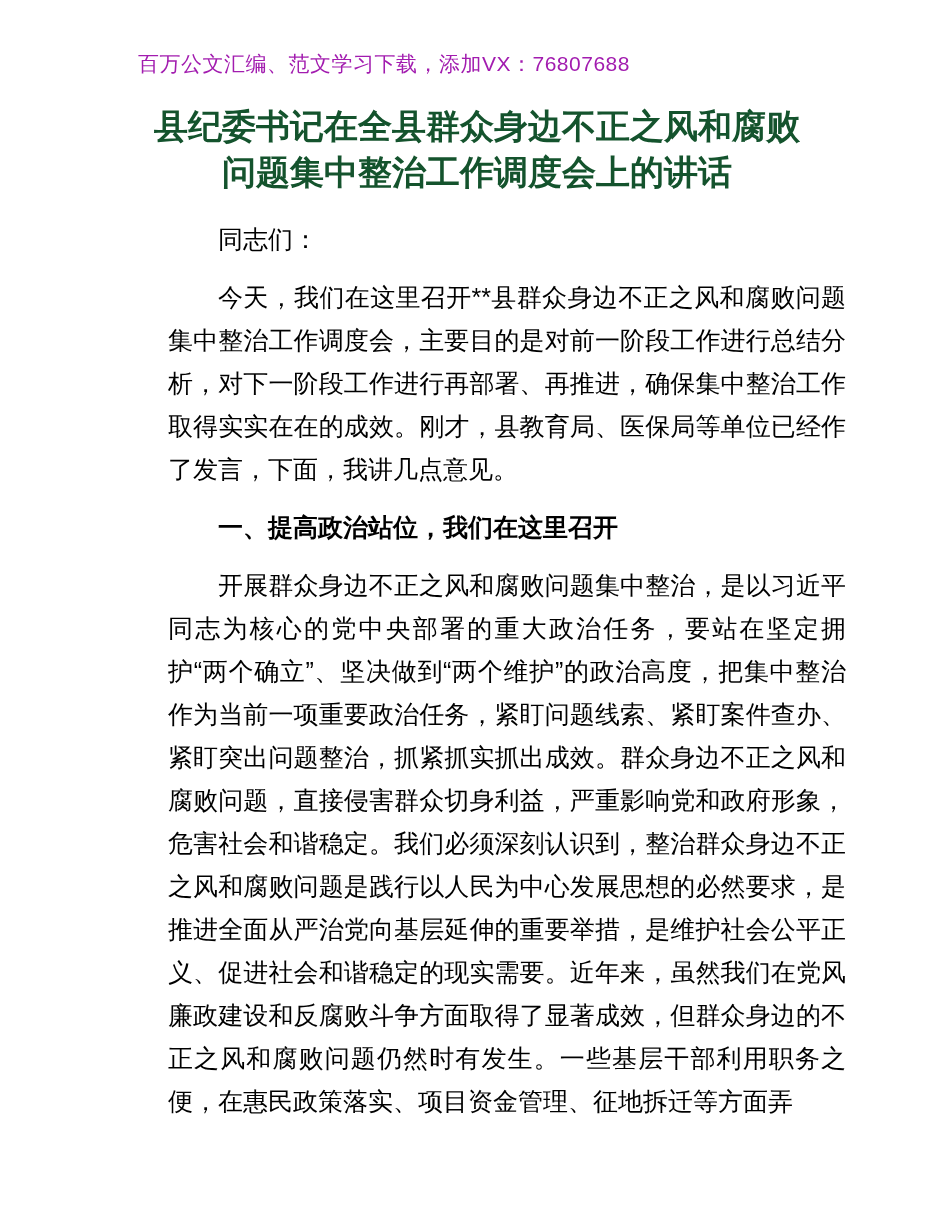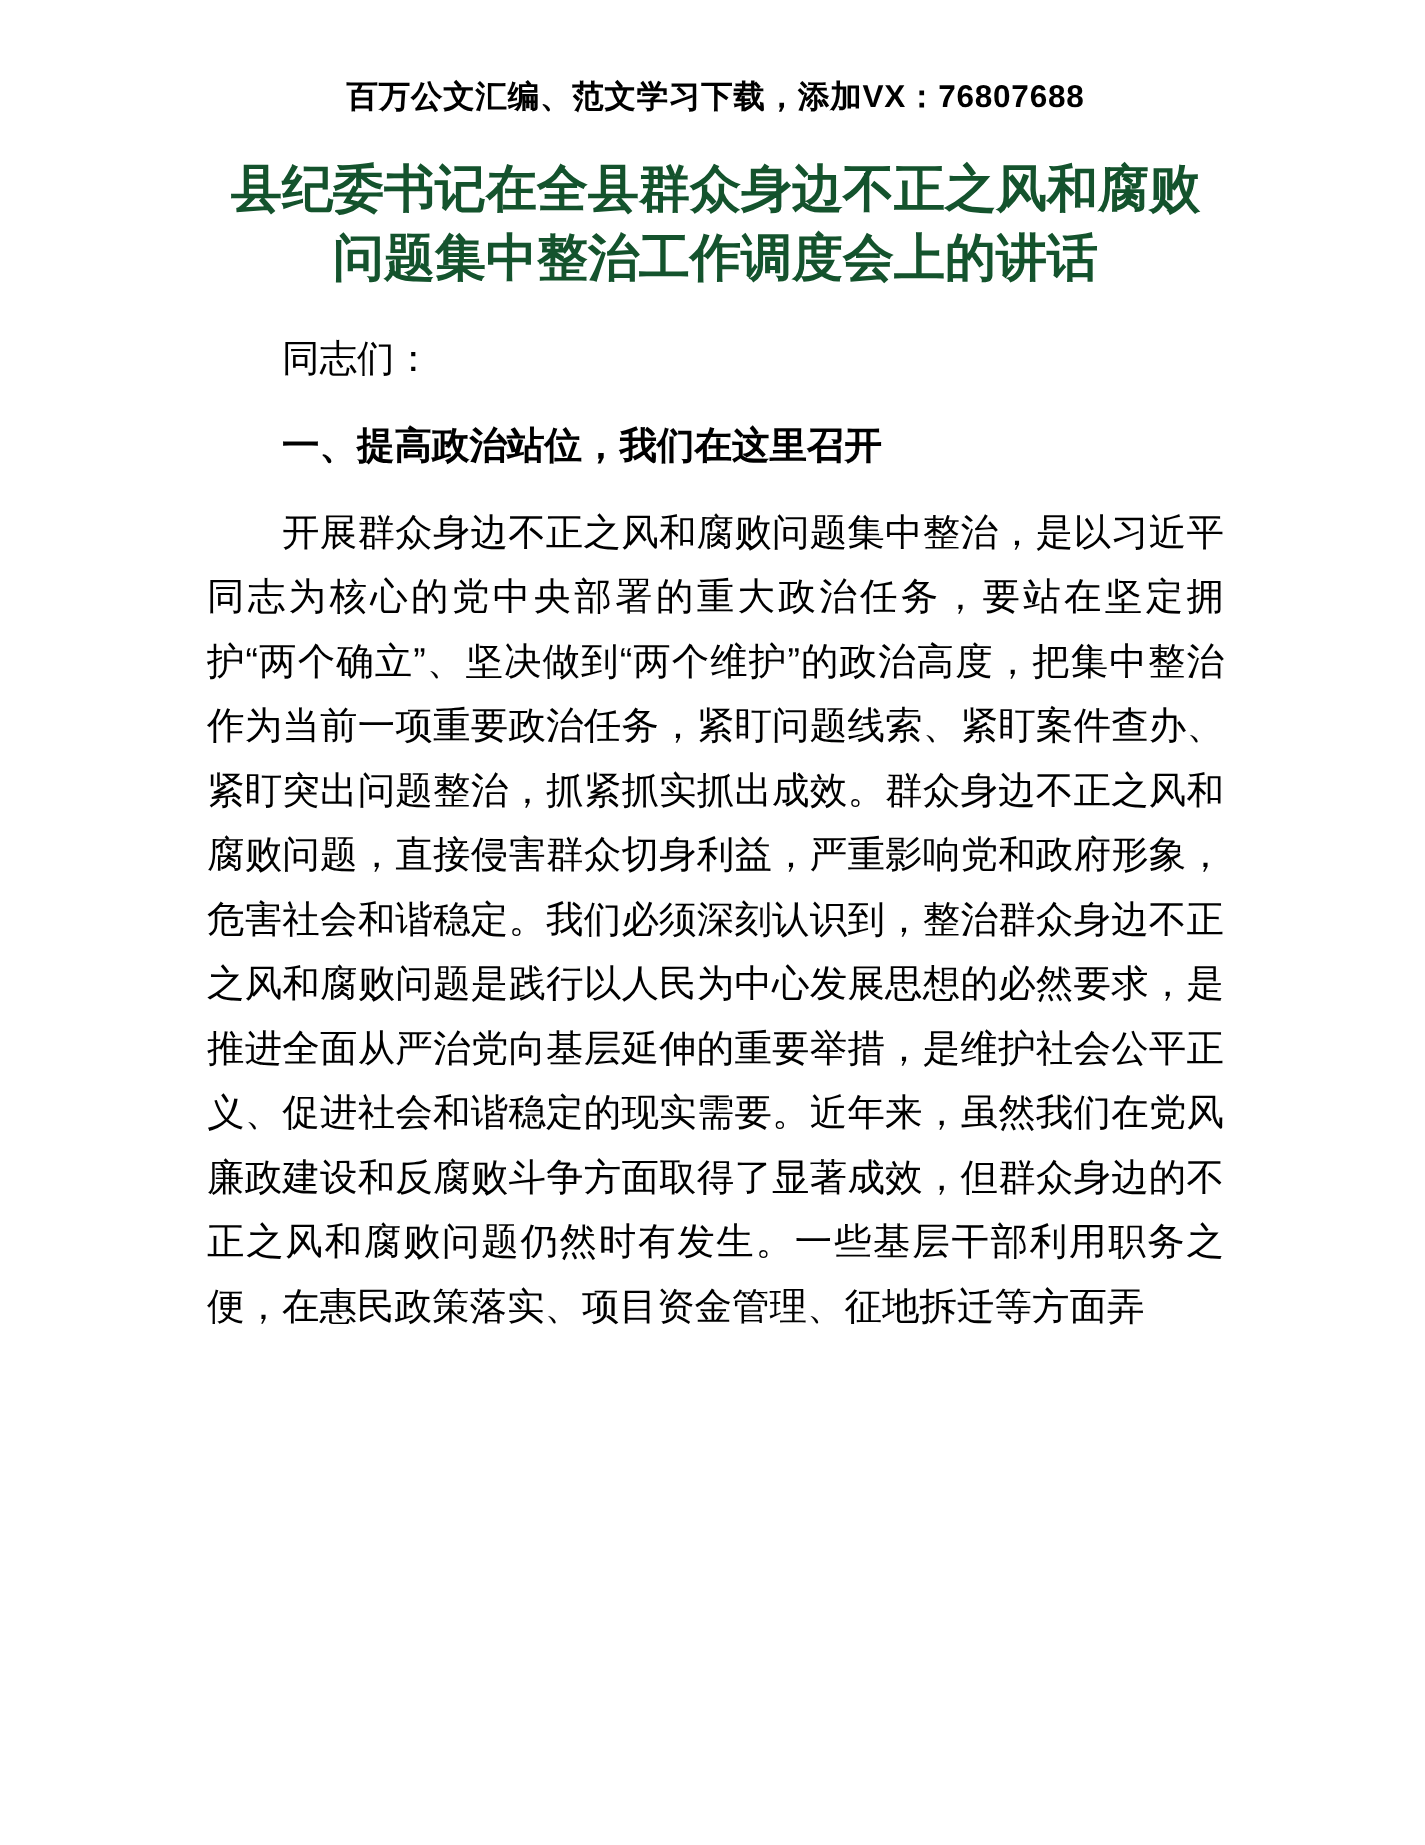--- a/index.html
+++ b/index.html
@@ -11,37 +11,37 @@
     color: #000000;
   }
   .page {
     width: 950px;
     min-height: 1230px;
     background: #ffffff;
     padding: 50px 134px 30px 138px;
     overflow: hidden;
   }
   .notice {
-    text-align: center;
+    text-align: left;
     font-size: 21px;
-    font-weight: bold;
+    font-weight: normal;
     letter-spacing: 0.5px;
     margin-bottom: 26px;
     
-    color: #000000;
+    color: #a21caf;
   }
   .title {
     font-size: 34px;
     font-weight: bold;
     line-height: 1.35;
     text-align: center;
     color: #14532d;
     margin: 0 2px 22px 2px;
   }
-  .doc-body { width: 100%; }
+  .doc-body { width: 100%; margin-left: 30px; }
   .para {
     font-size: 25px;
     line-height: 1.72;
     text-align: justify;
     text-justify: inter-ideograph;
     text-indent: 2em;
     color: #000000;
     margin-top: 15px;
     word-break: break-all;
   }
@@ -52,16 +52,17 @@
 </head>
 <body>
 
 <div class="page">
   <div class="notice" data-bind="header.notice">百万公文汇编、范文学习下载，添加VX：76807688</div>
 
   <h1 class="title" data-bind="document.title">县纪委书记在全县群众身边不正之风和腐败问题集中整治工作调度会上的讲话</h1>
 
   <div class="doc-body" id="doc-body">
       <div class="para" data-bind="document.paragraphs.0.text">同志们：</div>
+      <div class="para" data-bind="document.paragraphs.1.text">今天，我们在这里召开**县群众身边不正之风和腐败问题集中整治工作调度会，主要目的是对前一阶段工作进行总结分析，对下一阶段工作进行再部署、再推进，确保集中整治工作取得实实在在的成效。刚才，县教育局、医保局等单位已经作了发言，下面，我讲几点意见。</div>
       <div class="para heading" data-bind="document.paragraphs.2.text">一、提高政治站位，我们在这里召开</div>
       <div class="para" data-bind="document.paragraphs.3.text">开展群众身边不正之风和腐败问题集中整治，是以习近平同志为核心的党中央部署的重大政治任务，要站在坚定拥护“两个确立”、坚决做到“两个维护”的政治高度，把集中整治作为当前一项重要政治任务，紧盯问题线索、紧盯案件查办、紧盯突出问题整治，抓紧抓实抓出成效。群众身边不正之风和腐败问题，直接侵害群众切身利益，严重影响党和政府形象，危害社会和谐稳定。我们必须深刻认识到，整治群众身边不正之风和腐败问题是践行以人民为中心发展思想的必然要求，是推进全面从严治党向基层延伸的重要举措，是维护社会公平正义、促进社会和谐稳定的现实需要。近年来，虽然我们在党风廉政建设和反腐败斗争方面取得了显著成效，但群众身边的不正之风和腐败问题仍然时有发生。一些基层干部利用职务之便，在惠民政策落实、项目资金管理、征地拆迁等方面弄</div>
     </div>
 </div>
 
 </body></html>

